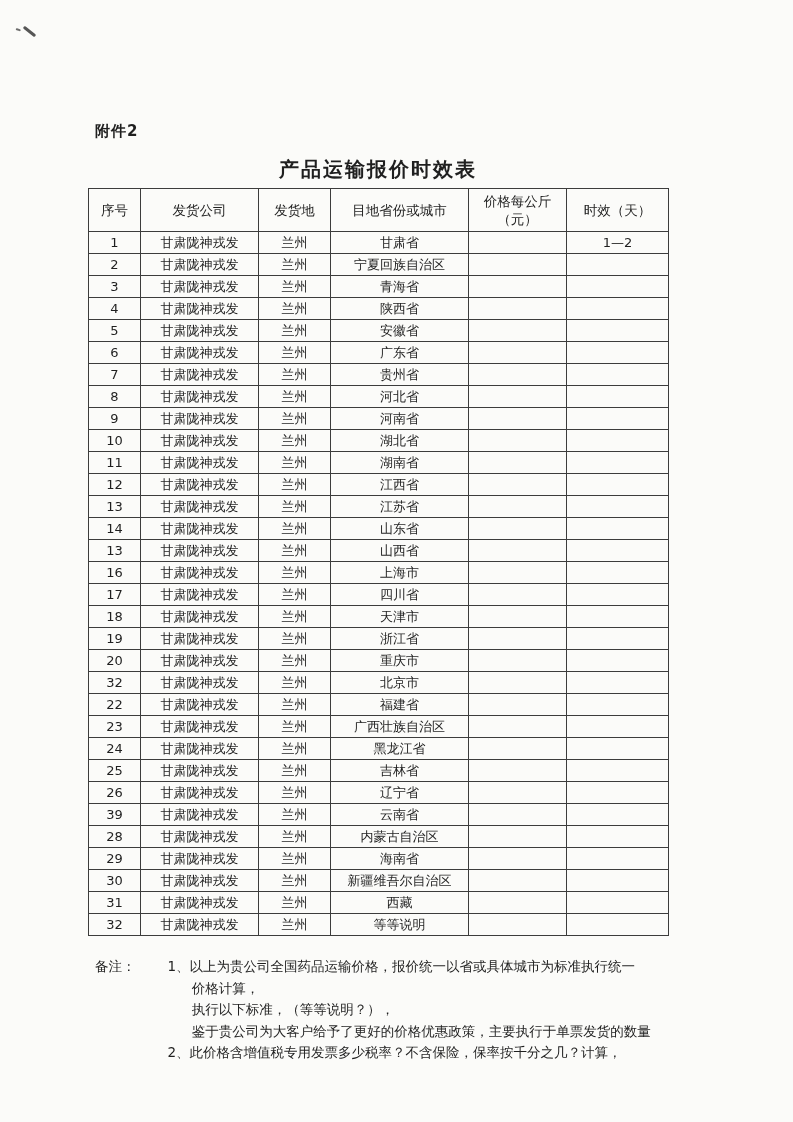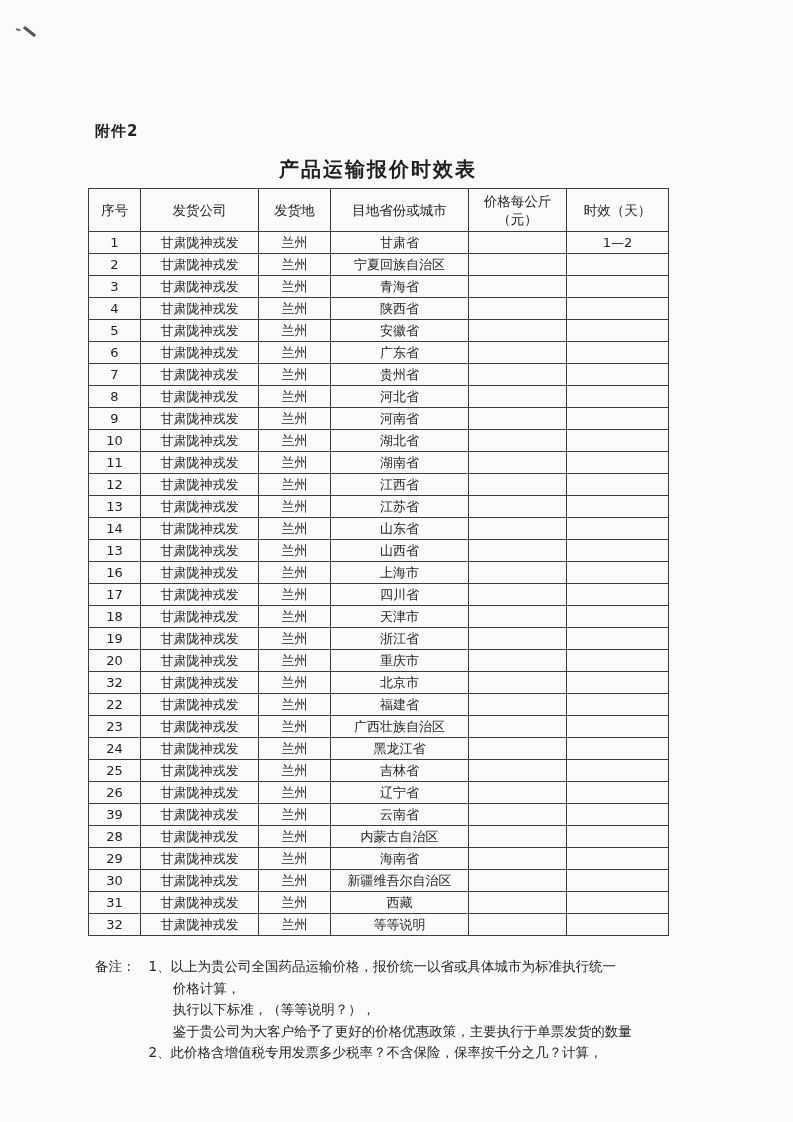--- a/index.html
+++ b/index.html
@@ -84,27 +84,26 @@
   col.c-dest{width:138px;}
   col.c-price{width:98px;}
   col.c-days{width:102px;}
   .notes{
     position:absolute;
     left:95px;top:956px;
     width:590px;
     font-size:13.5px;
     line-height:1.6;
     display:flex;
-    gap:13px;
   }
   .notes-label{
     flex:none;
     white-space:nowrap;
   }
-  .notes-body{flex:1;}
+  .notes-body{flex:1;margin-left:32px;}
   .note-line{margin:0;}
   .note-line.indent{padding-left:1.8em;}
 </style>
 </head>
 <body>
 
 <div class="page">
 
   <div class="scan-artifact"></div>
 

